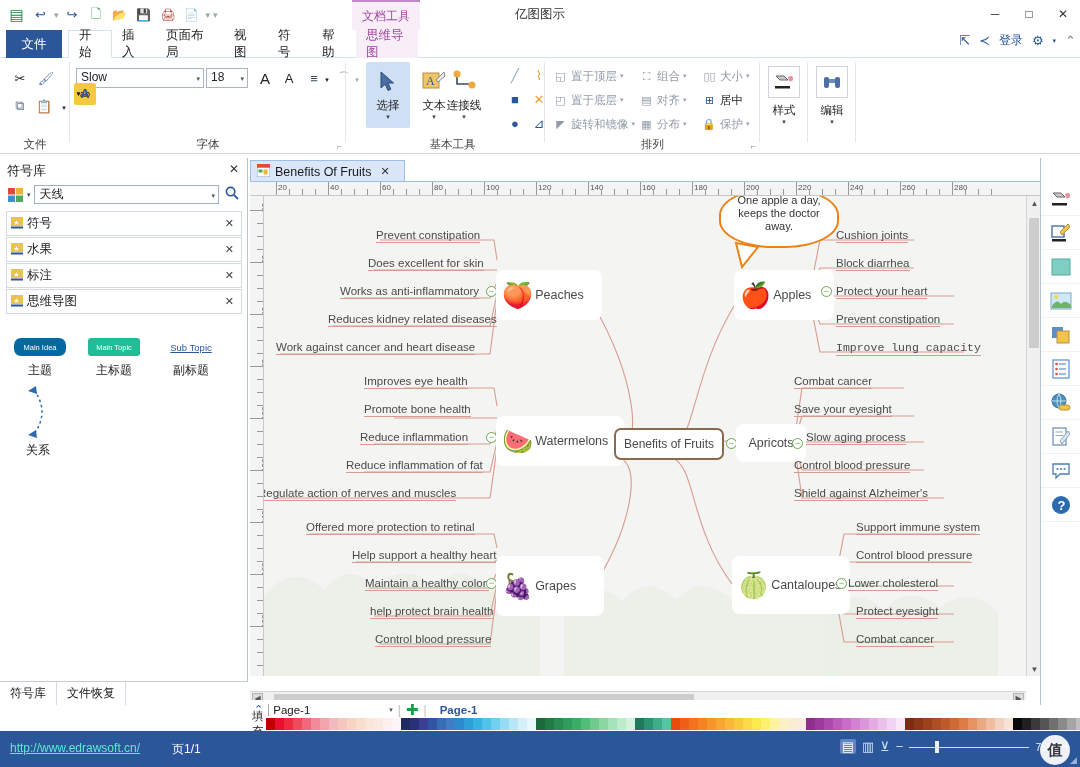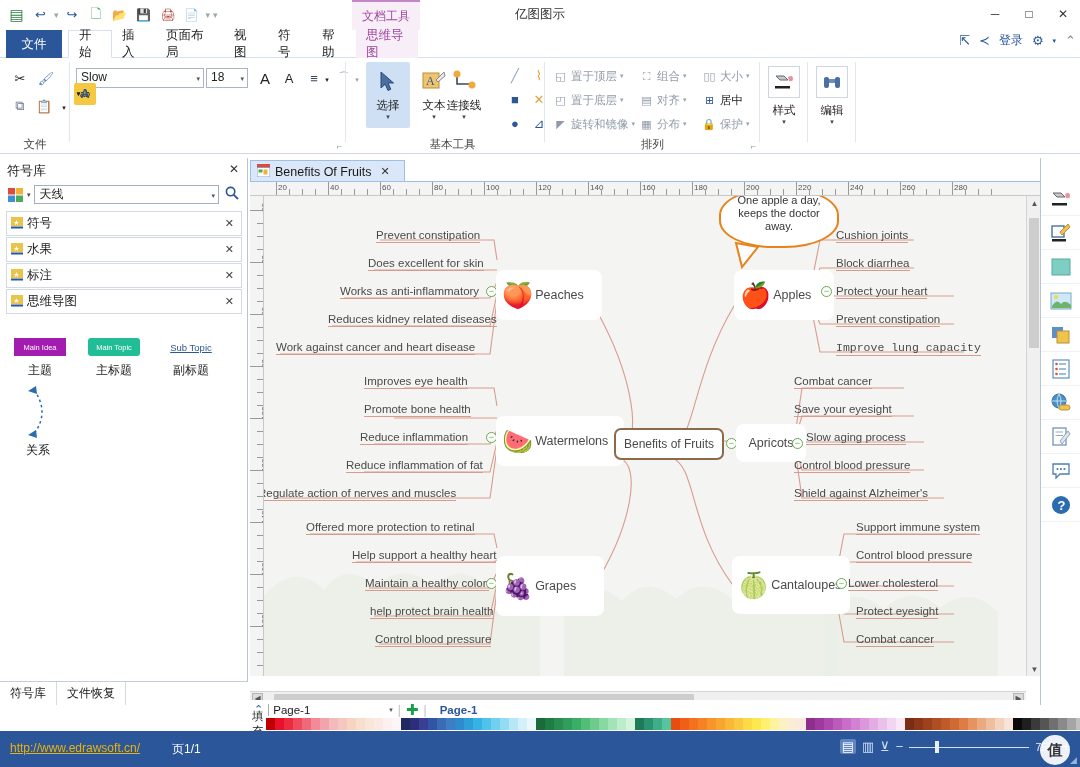--- a/index.html
+++ b/index.html
@@ -115,21 +115,21 @@
 
   .lib-row { position:absolute; left:6px; width:236px; height:25px; border:1px solid #d3dae4;
     background:#fff; display:flex; align-items:center; cursor:pointer; }
   .lib-row .lr-ico { width:20px; text-align:center; font-size:11px; }
   .lib-row .lr-txt { font-size:12.5px; color:#1a1a1a; }
   .lib-row .lr-x { position:absolute; right:7px; font-size:11px; color:#444; }
 
   .stencil { position:absolute; left:6px; top:180px; width:236px; height:160px; }
   .sh { position:absolute; display:flex; align-items:center; justify-content:center;
     font-size:7.5px; color:#fff; cursor:pointer; }
-  .sh.blue { background:#a21caf; border-radius:0; }
+  .sh.blue { background:#0369a1; border-radius:7px; }
   .sh.green { background:#20bd96; border-radius:3px; }
   .sh.link { color:#2b579a; text-decoration:underline; font-size:9.5px; }
   .scap { position:absolute; font-size:12px; color:#1a1a1a; text-align:center; }
 
   .lp-tabs { position:absolute; left:0; bottom:0; width:248px; height:24px; border-top:1px solid #c3ccd8;
     display:flex; align-items:stretch; background:#fff; }
   .lp-tab { display:flex; align-items:center; padding:0 10px; font-size:12px; color:#1a1a1a; cursor:pointer;
     border-right:1px solid #d3dae4; }
   .lp-tab.sel { background:#fff; font-weight:normal; }
 
@@ -198,21 +198,21 @@
   .sw { width:9px; height:12px; cursor:pointer; }
 
   
   .rightbar { position:absolute; right:0; top:158px; width:40px; height:547px; background:#fff;
     border-left:1px solid #b9c4d2; padding-top:24px; }
   .rb { width:40px; height:34px; display:flex; align-items:center; justify-content:center;
     font-size:17px; cursor:pointer; border-bottom:1px solid #eef1f5; }
 
   
   .statusbar { position:absolute; left:0; bottom:0; width:1080px; height:36px; background:#2b579a; color:#fff; }
-  .sb-link { position:absolute; left:10px; top:10px; font-size:12px; color:#eab308; text-decoration:underline; cursor:pointer; }
+  .sb-link { position:absolute; left:10px; top:10px; font-size:12px; color:#5eead4; text-decoration:underline; cursor:pointer; }
   .sb-page { position:absolute; left:172px; top:10px; font-size:12px; color:#fff; }
   .sb-right { position:absolute; right:10px; top:8px; display:flex; align-items:center; gap:6px; }
   .sb-vi { font-size:13px; color:#cfe0f7; cursor:pointer; }
   .sb-vi.sel { background:#5f86c0; padding:0 2px; border-radius:2px; color:#fff; }
   .zoomslider { position:relative; width:120px; height:14px; display:flex; align-items:center; }
   .zoomtrack { position:absolute; left:0; top:7px; width:120px; height:1px; background:#cfe0f7; }
   .zoomthumb { position:absolute; left:26px; top:1px; width:4px; height:12px; background:#e9f0fa; cursor:pointer; }
   .zoomval { font-size:10.5px; color:#eaf1fb; }
   .grip { position:absolute; right:3px; bottom:2px; font-size:9px; color:#9ab3d8; }
 
@@ -309,20 +309,21 @@
         <div class="ic" style="font-size:11px;">x²</div>
         <div class="ic" style="color:#3a4a5e;font-size:11px;">≡</div>
         <div class="ic" style="width:9px;font-size:7px;">▾</div>
         <div class="ic" style="color:#3a6bb5;font-size:11px;">⋮≡</div>
         <div class="ic" style="width:9px;font-size:7px;">▾</div>
         <div class="ic" style="background:#f5c842;font-size:9px;color:#000;">ab</div>
         <div class="ic" style="width:9px;font-size:7px;">▾</div>
         <div class="ic" style="color:#2b579a;font-weight:bold;">A</div>
         <div class="ic" style="width:9px;font-size:7px;">▾</div>
       </div>
+      <div class="glabel">字体</div>
       <div class="dialog-launcher">⌐</div>
       <div class="gsep"></div>
     </div>
 
     <div class="rgroup g-tools">
       <div class="bigbtn" style="left:6px;background:#cfe0f5;">
         <div class="bi">
           <svg width="19" height="21" viewBox="0 0 19 21">
               <path d="M2 1 L2 17 L6.2 13.2 L9 19.5 L11.8 18.2 L9 12 L14.5 12 Z" fill="#4a6fa5" stroke="#2d4a73" stroke-width="1"></path>
             </svg>

